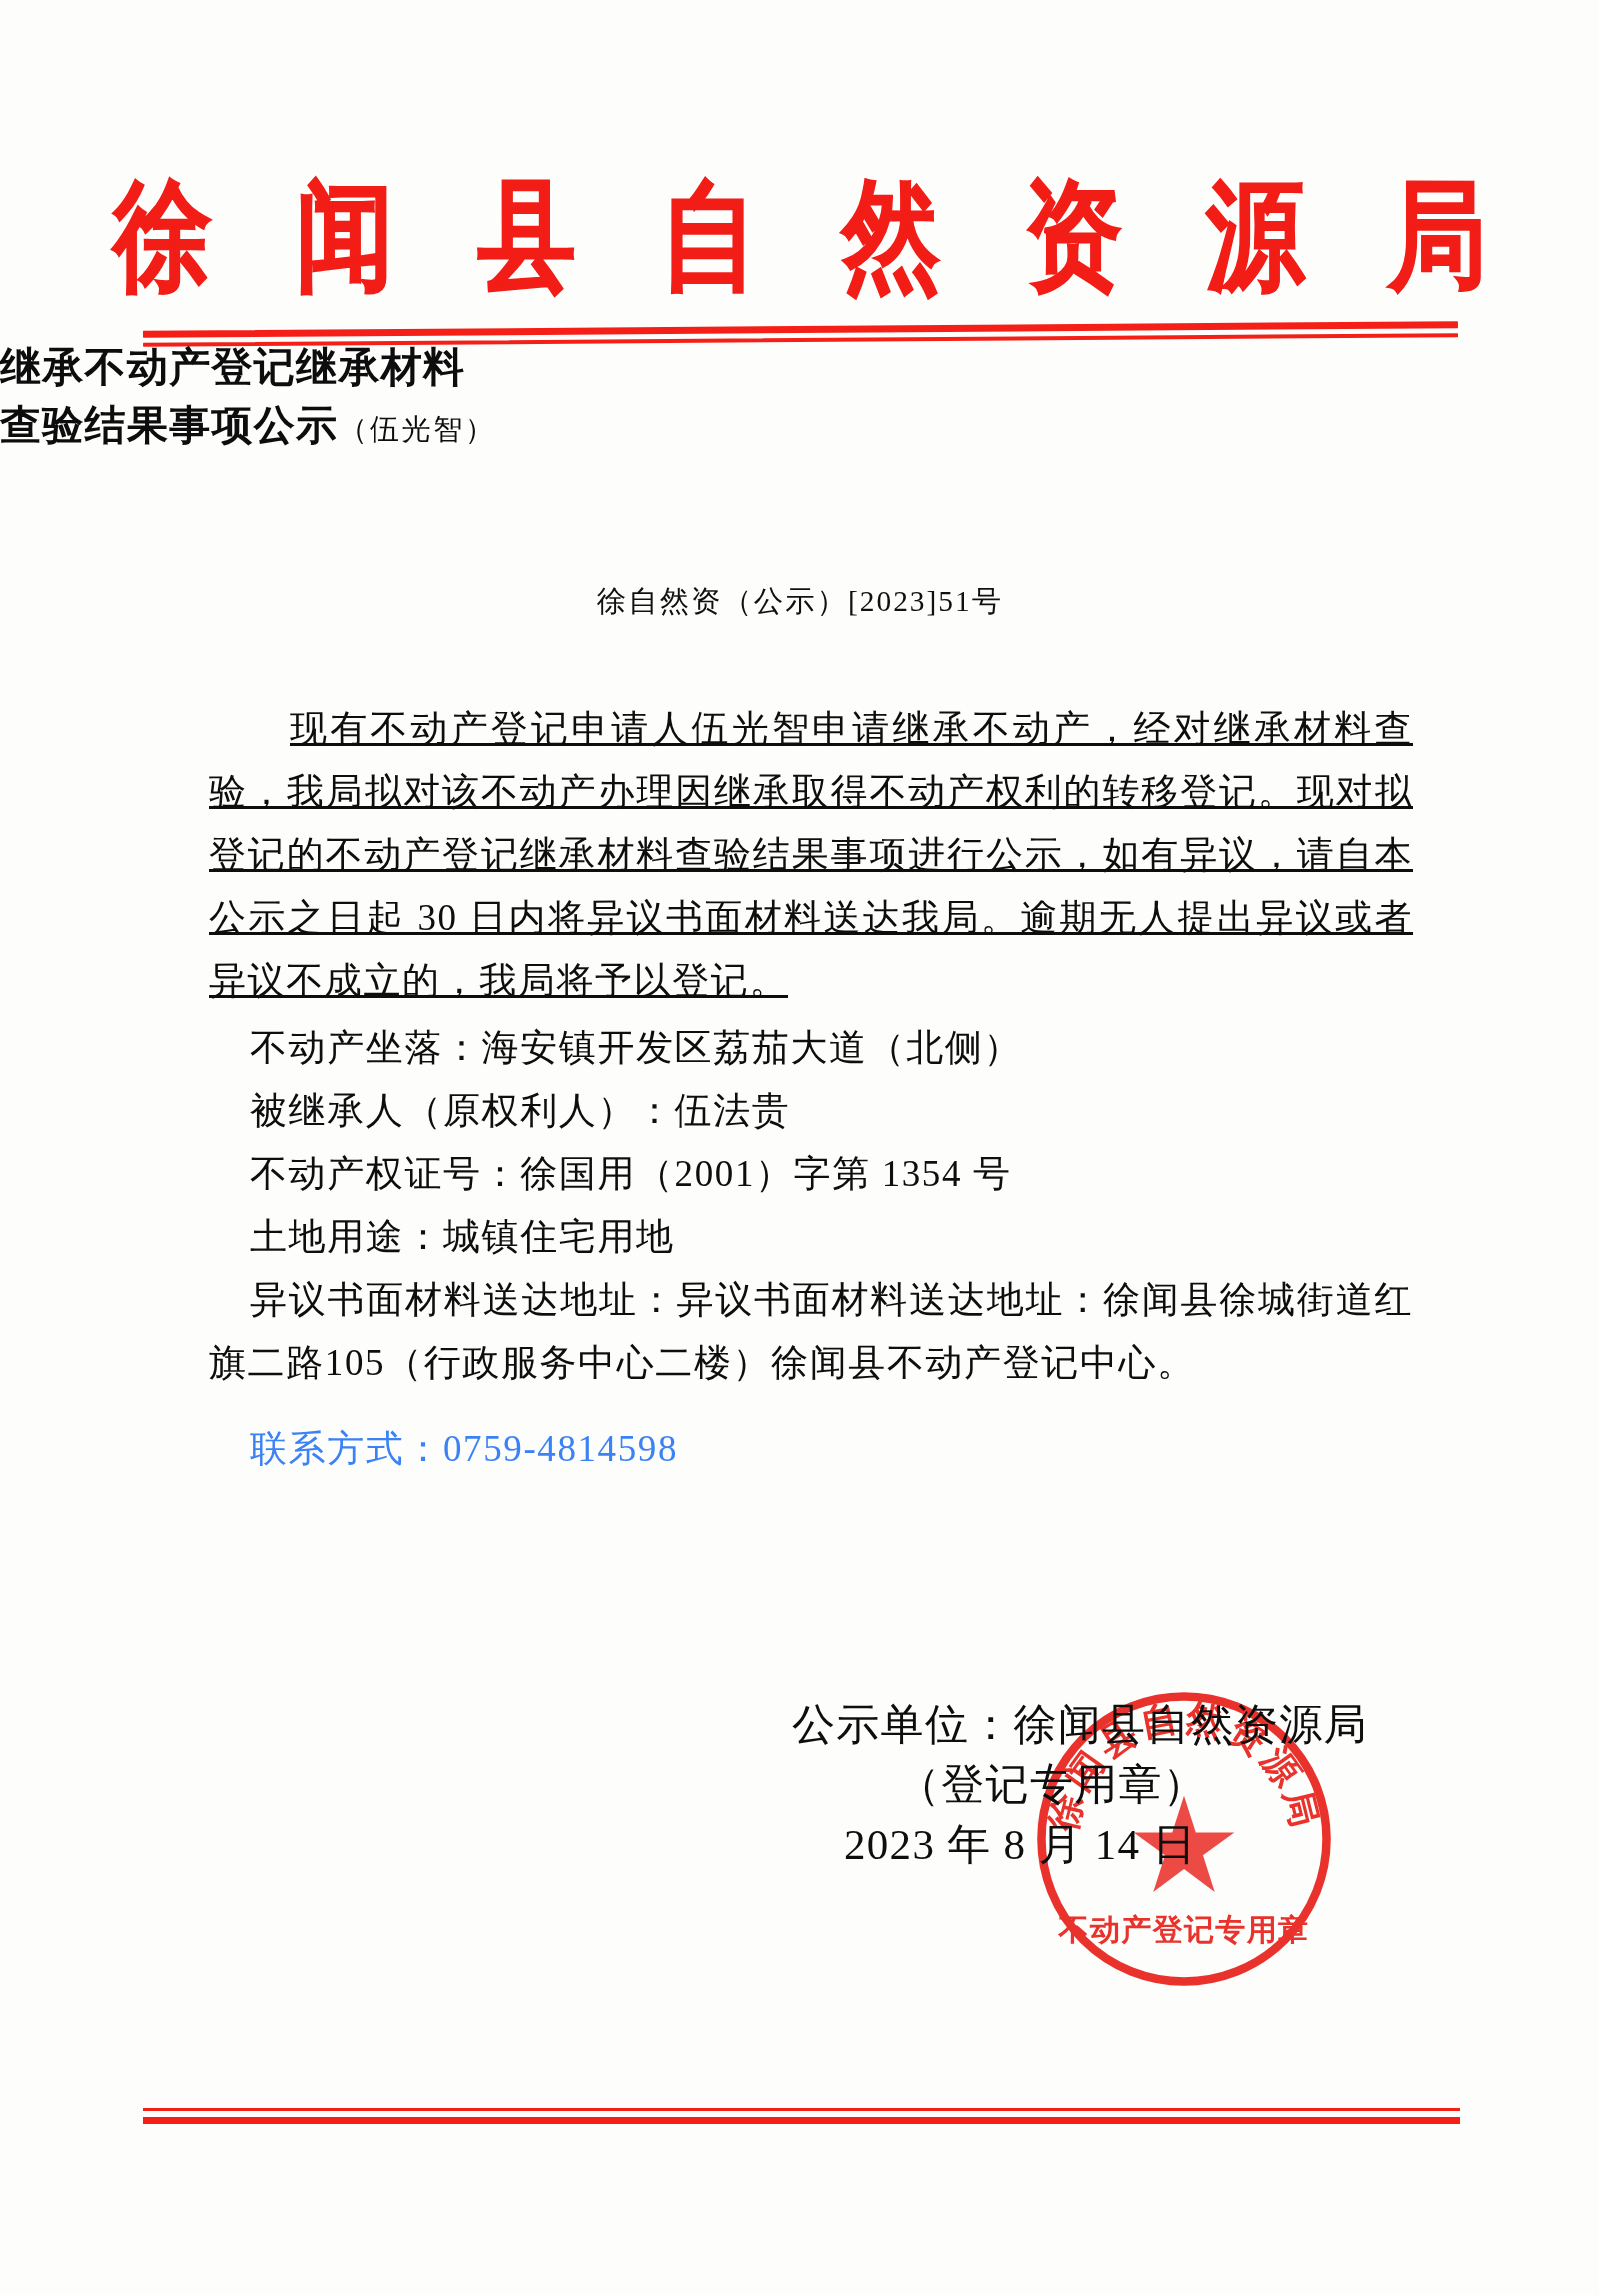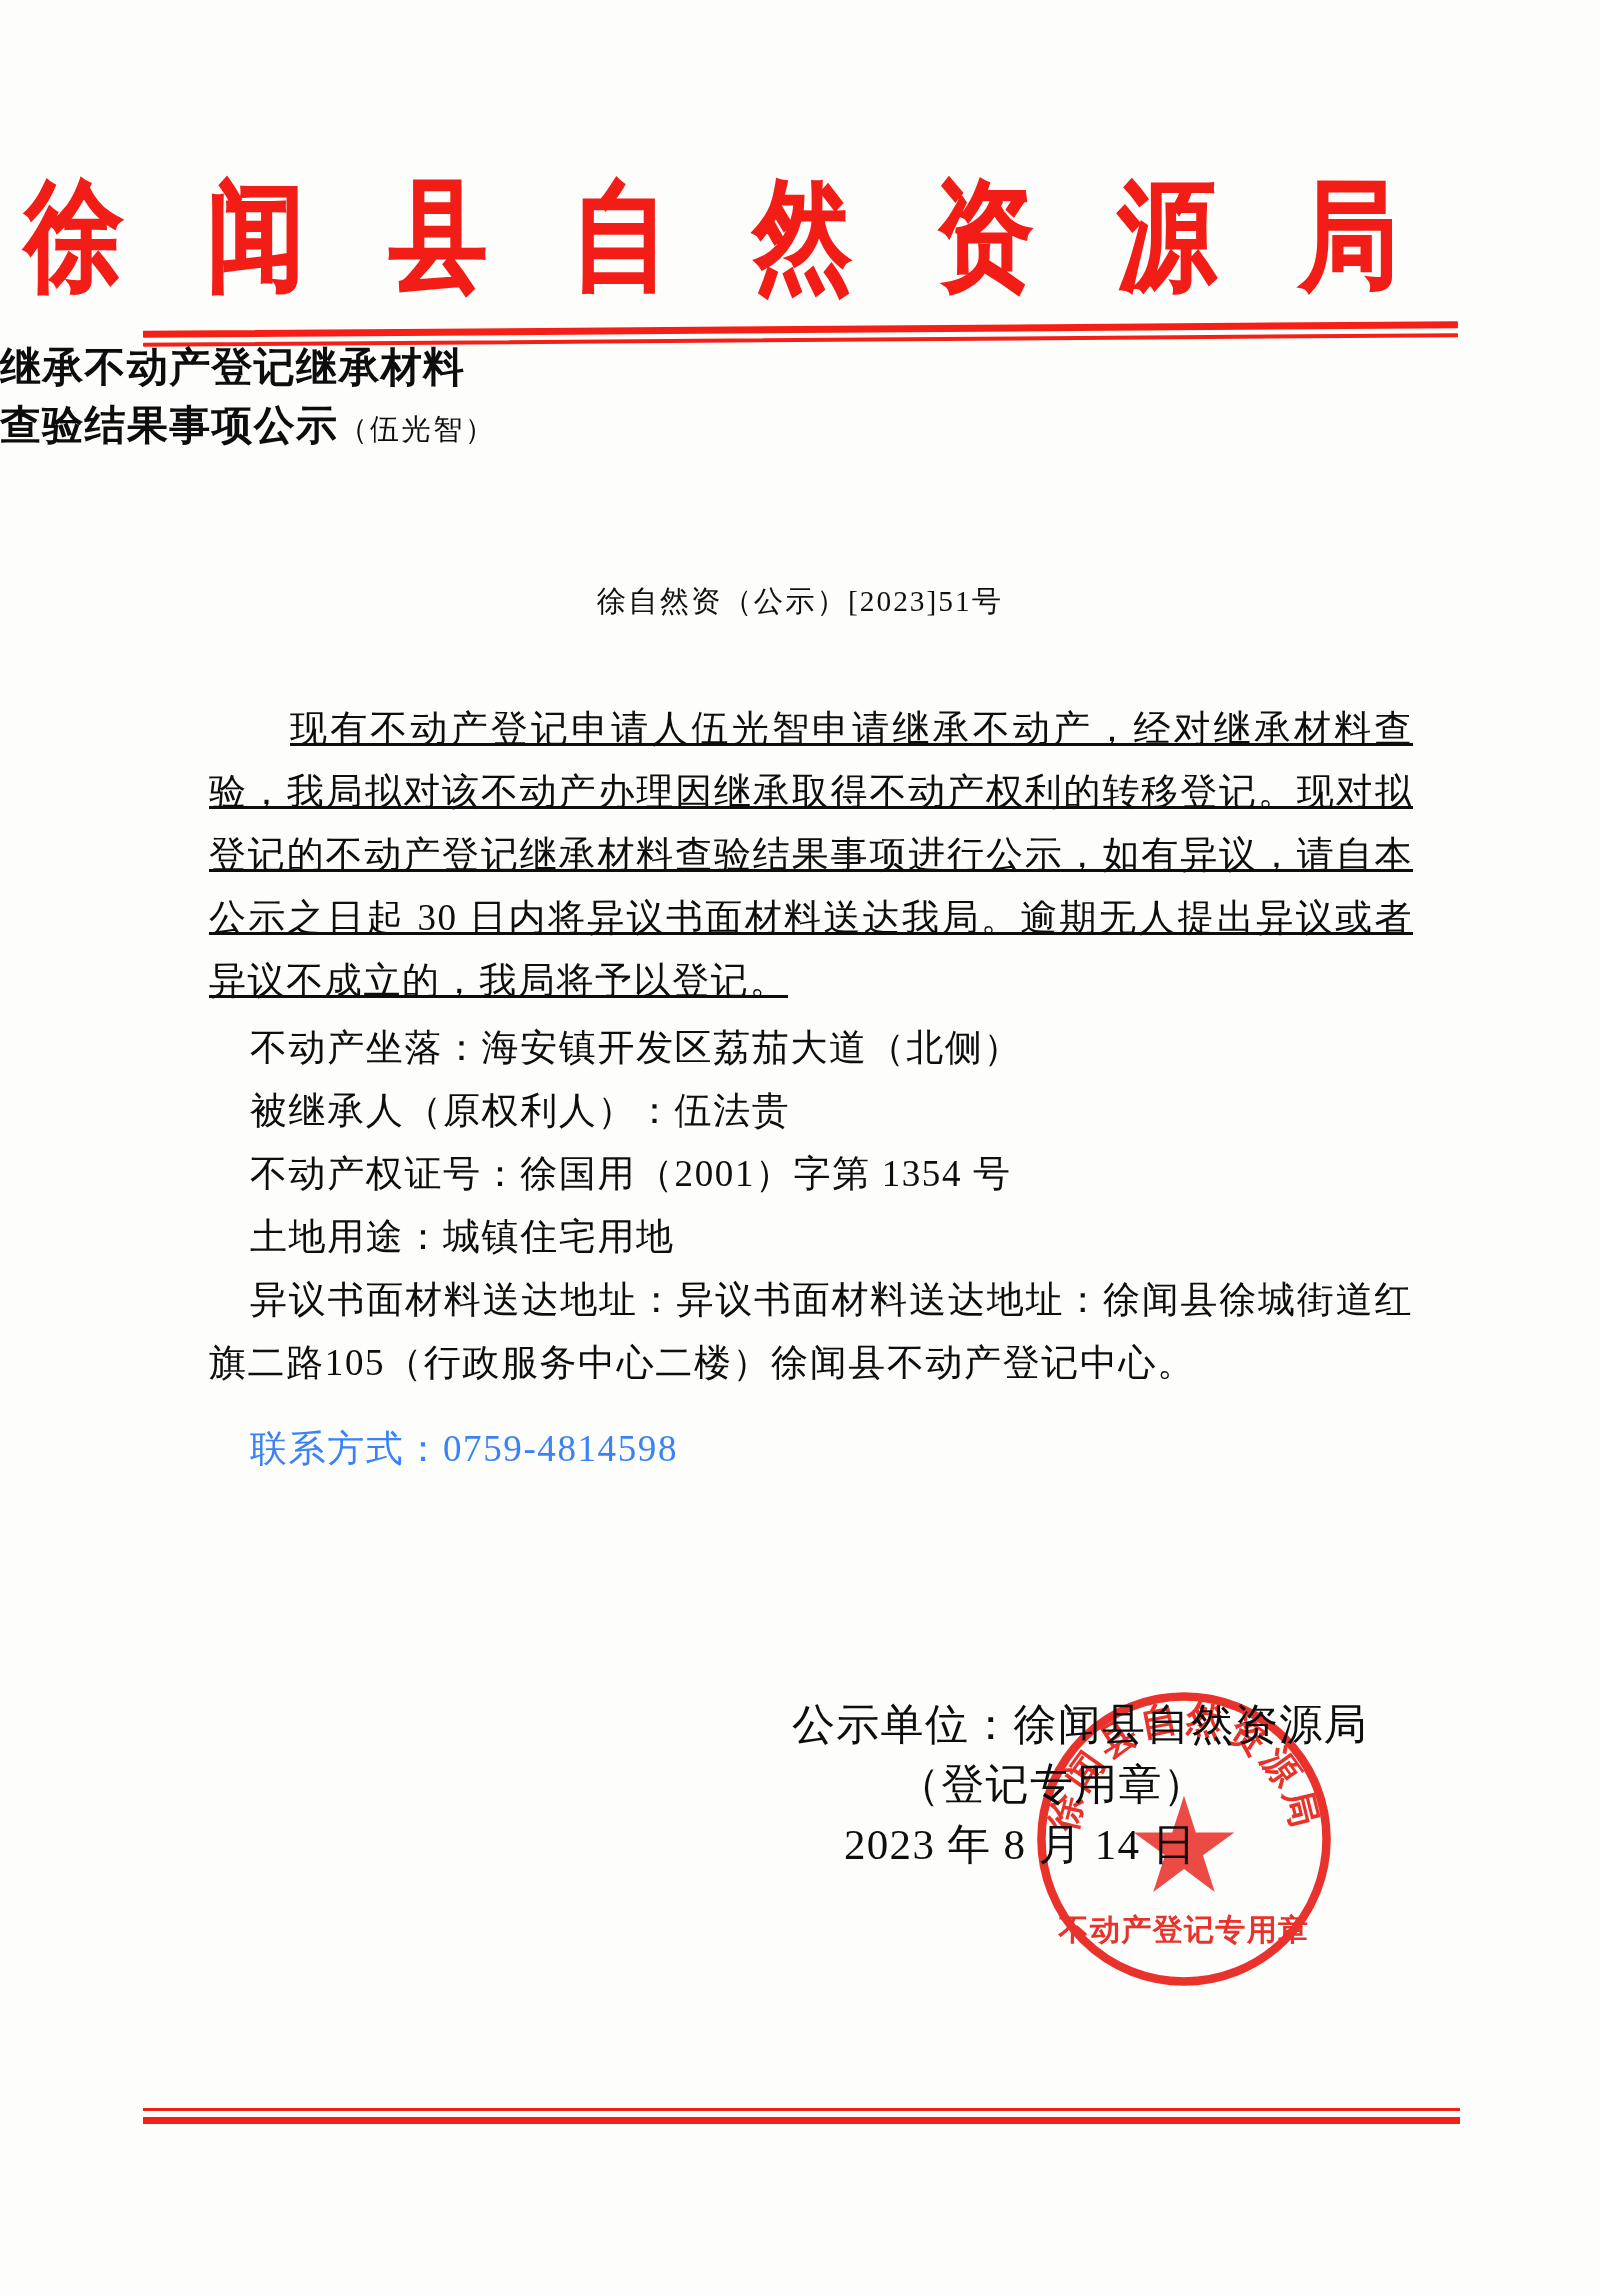--- a/index.html
+++ b/index.html
@@ -19,21 +19,21 @@
     background: #fdfdfc;
     overflow: hidden;
   }
 
   
   .masthead {
     position: absolute;
     left: 0;
     top: 167px;
     width: 100%;
-    text-align: left;
+    text-align: center;
   }
   .masthead-title {
     font-family: "DejaVu Serif", "Liberation Serif", serif;
     font-weight: 700;
     font-size: 98px;
     letter-spacing: 25px;
     text-indent: 25px;
     line-height: 1.15;
     color: #f21d16;
     white-space: nowrap;

